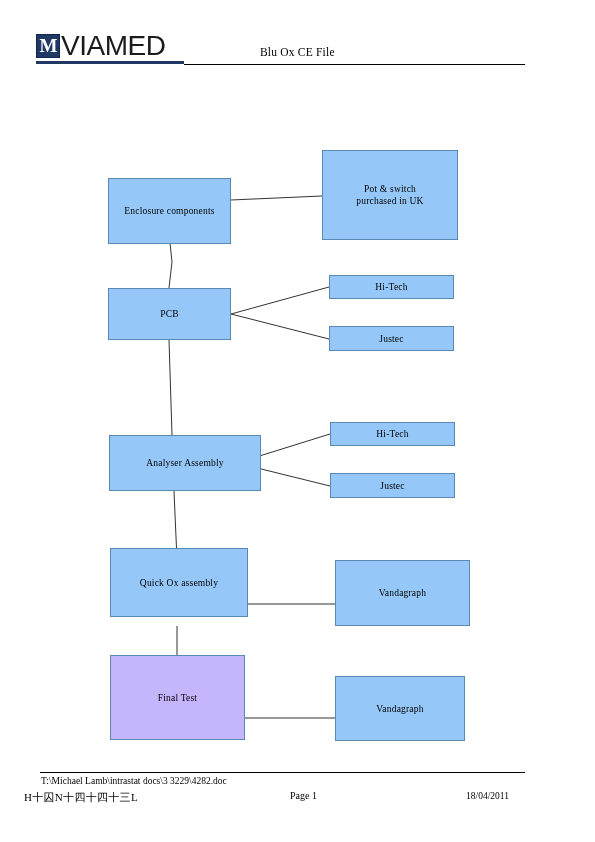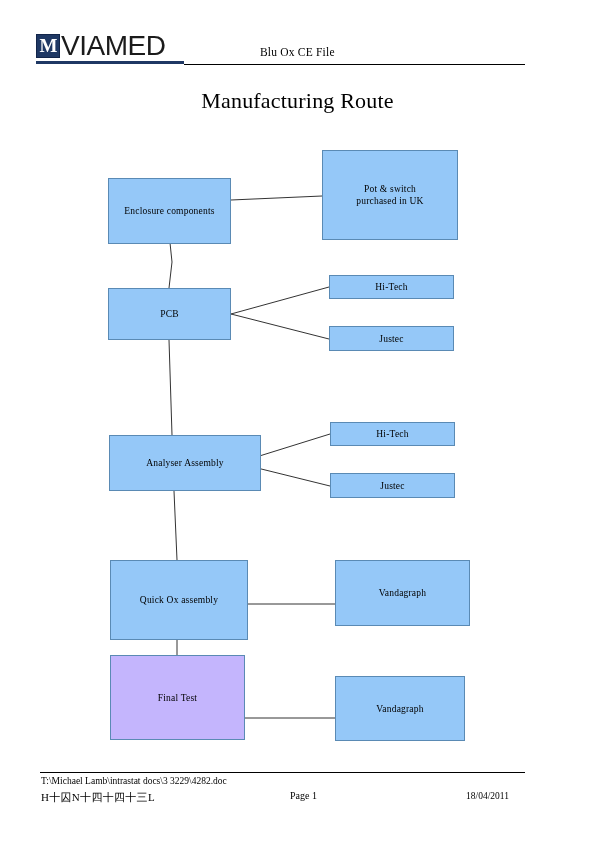--- a/index.html
+++ b/index.html
@@ -140,21 +140,21 @@
   }
   #footer-path {
     position: absolute;
     left: 41px;
     top: 4px;
     font-size: 9.5px;
     white-space: nowrap;
   }
   #footer-code {
     position: absolute;
-    left: 41px;
+    left: 24px;
     top: 18px;
     font-size: 11px;
     white-space: nowrap;
     letter-spacing: 0.3px;
     text-align: right;
   }
   #footer-page {
     position: absolute;
     left: 290px;
     top: 18px;
@@ -176,21 +176,20 @@
 
   <div id="header-logo">
     <div class="logo-badge">M</div>
     <div class="logo-word">VIAMED</div>
   </div>
   <div id="logo-underline"></div>
 
   <div id="header-title">Blu Ox CE File</div>
   <div id="header-rule"></div>
 
-  <div id="doc-title">Manufacturing Route</div>
 
   <div id="flow">
     <svg id="edges" viewBox="0 0 595 842">
         <path d="M 231,200 L 322,196" fill="none" stroke="#333333" stroke-width="1"></path>
         <path d="M 169,233 L 172,262 L 169,288" fill="none" stroke="#333333" stroke-width="1"></path>
         <path d="M 231,314 L 329,287" fill="none" stroke="#333333" stroke-width="1"></path>
         <path d="M 231,314 L 329,339" fill="none" stroke="#333333" stroke-width="1"></path>
         <path d="M 169,340 L 172,435" fill="none" stroke="#333333" stroke-width="1"></path>
         <path d="M 237,463 L 330,434" fill="none" stroke="#333333" stroke-width="1"></path>
         <path d="M 237,463 L 330,486" fill="none" stroke="#333333" stroke-width="1"></path>
@@ -217,21 +216,21 @@
       </div>
       <div class="node" style="left: 109px; top: 435px; width: 152px; height: 56px; background: rgb(149, 200, 248); border-color: rgb(90, 138, 180);">
         <span>Analyser Assembly</span>
       </div>
       <div class="node" style="left: 330px; top: 422px; width: 125px; height: 24px; background: rgb(149, 200, 248); border-color: rgb(90, 138, 180);">
         <span>Hi-Tech</span>
       </div>
       <div class="node" style="left: 330px; top: 473px; width: 125px; height: 25px; background: rgb(149, 200, 248); border-color: rgb(90, 138, 180);">
         <span>Justec</span>
       </div>
-      <div class="node" style="left: 110px; top: 560px; width: 138px; height: 80px; background: rgb(149, 200, 248); border-color: rgb(90, 138, 180);">
+      <div class="node" style="left: 110px; top: 548px; width: 138px; height: 69px; background: rgb(149, 200, 248); border-color: rgb(90, 138, 180);">
         <span>Quick Ox assembly</span>
       </div>
       <div class="node" style="left: 335px; top: 560px; width: 135px; height: 66px; background: rgb(149, 200, 248); border-color: rgb(90, 138, 180);">
         <span>Vandagraph</span>
       </div>
       <div class="node" style="left: 110px; top: 655px; width: 135px; height: 85px; background: #c4b5fd; border-color: rgb(90, 138, 180);">
         <span>Final Test</span>
       </div>
       <div class="node" style="left: 335px; top: 676px; width: 130px; height: 65px; background: rgb(149, 200, 248); border-color: rgb(90, 138, 180);">
         <span>Vandagraph</span>

